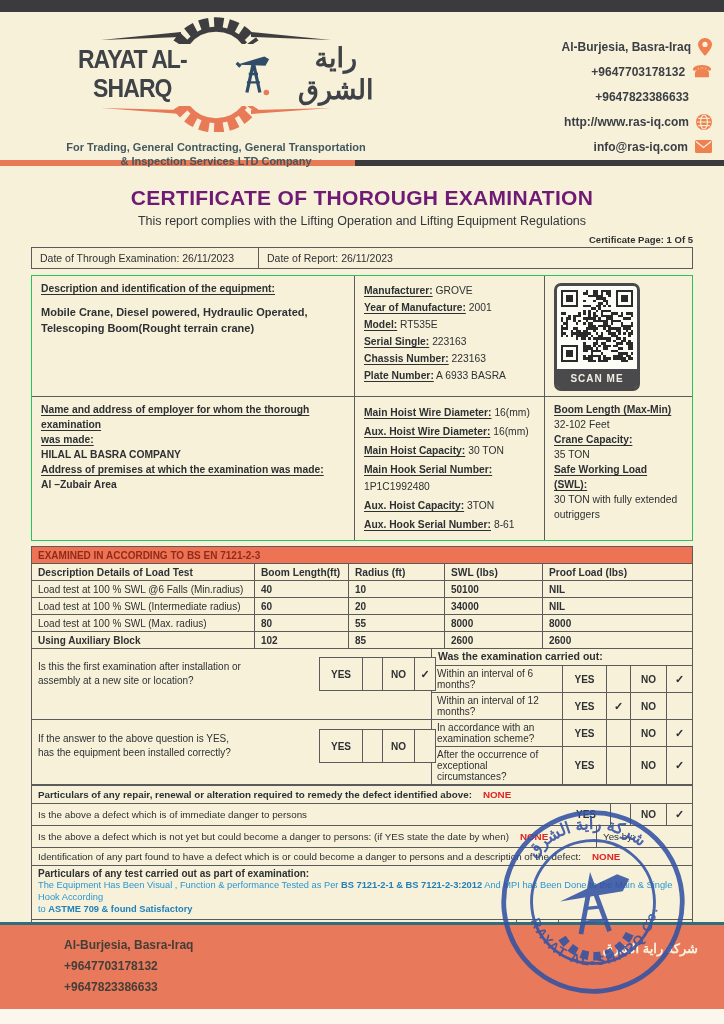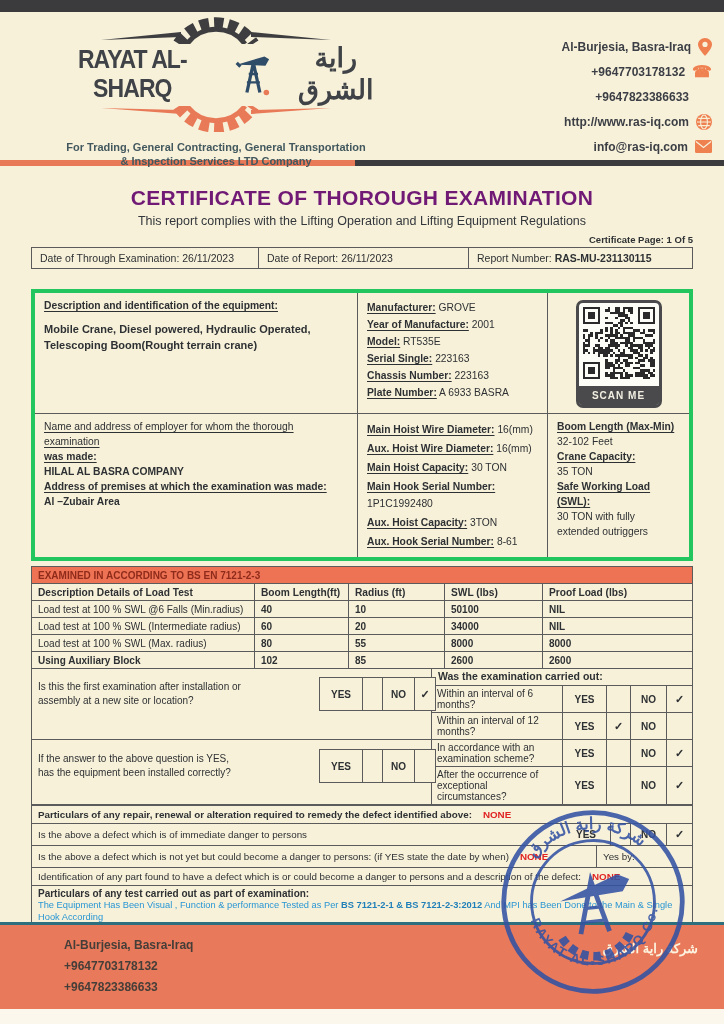--- a/index.html
+++ b/index.html
@@ -27,28 +27,28 @@
 .subheading{font-size:12.5px;margin-top:4px;color:#33373b}
 .page-label{width:662px;margin:6px auto 2px;text-align:right;font-size:9.5px;font-weight:bold}
 .content{width:662px;margin:0 auto}
 
 .meta-row{display:flex;border:1px solid #5b5b5b;font-size:10.5px}
 .meta-cell{padding:4px 8px}
 .meta-cell+.meta-cell{border-left:1px solid #5b5b5b}
 .mc1{width:226px}.mc2{width:210px}.mc3{flex:1}
 .bold{font-weight:bold}
 
-.equip{display:grid;grid-template-columns:322px 190px 1fr;border:4px solid #22c55e;margin-top:20px}
+.equip{display:grid;grid-template-columns:322px 190px 1fr;border:1px solid #22c55e;margin-top:6px}
 .ec{padding:5px 9px;font-size:10.3px;line-height:15px}
 .bl{border-left:1px solid #5b5b5b}.bt{border-top:1px solid #5b5b5b}
 .ul{text-decoration:underline;text-underline-offset:2px}
 .lbl{font-weight:bold}
 .desc-val{font-weight:bold;font-size:11px;margin-top:8px;line-height:16px}
 .kv{margin:2px 0}
-.qr-wrap{display:flex;justify-content:center;align-items:flex-start;padding-top:7px}
+.qr-wrap{display:flex;justify-content:flex-start;align-items:flex-start;padding-top:7px}
 .qr-card{border:3px solid #4a4a4c;border-radius:7px;background:#fdfdf8;padding:4px 4px 0;width:86px}
 .qr-label{background:#4a4a4c;color:#f2efe2;text-align:center;font-size:10px;font-weight:bold;letter-spacing:1px;padding:2px 0;margin:3px -4px 0;border-radius:0 0 3px 3px}
 
 .load-table{width:100%;border-collapse:collapse;table-layout:fixed;margin-top:5px}
 .load-table th,.load-table td{border:1px solid #5b5b5b;padding:2px 6px;font-size:10px;text-align:left;height:17px}
 .lt-title{background:#ee7355;color:#8f2b1a;text-align:center;font-size:12.5px;font-weight:bold;padding:3px}
 .load-table th{font-size:10.2px}
 .num{font-weight:bold}
 
 .qwrap{border:1px solid #5b5b5b;border-top:none;margin-top:-1px}
@@ -191,24 +191,20 @@
 
     <div class="meta-row">
       <div class="meta-cell mc1">
         <span>Date of Through Examination:</span>
         <span>26/11/2023</span>
       </div>
       <div class="meta-cell mc2">
         <span>Date of Report:</span>
         <span>26/11/2023</span>
       </div>
-      <div class="meta-cell mc3">
-        <span>Report Number:</span>
-        <span class="bold">RAS-MU-231130115</span>
-      </div>
     </div>
 
     <div class="equip">
       <div class="ec">
         <div class="ul" style="font-weight:600">Description and identification of the equipment:</div>
         <div class="desc-val">Mobile Crane, Diesel powered, Hydraulic Operated,</div>
         <div class="desc-val" style="margin-top:0">Telescoping Boom(Rought terrain crane)</div>
       </div>
       <div class="ec bl">
         <div class="kv"><span class="lbl ul">Manufacturer:</span> <span>GROVE</span></div>
@@ -225,21 +221,21 @@
             <path fill="#2a2a2a" d="M0 0h7v7h-7z M22 0h7v7h-7z M0 22h7v7h-7z"></path>
             <path fill="#fdfdf8" d="M1 1h5v5h-5z M23 1h5v5h-5z M1 23h5v5h-5z"></path>
             <path fill="#2a2a2a" d="M2 2h3v3h-3z M24 2h3v3h-3z M2 24h3v3h-3z"></path>
             <path id="qr-modules" fill="#2a2a2a" d="M10 0h1v1h-1zM13 0h1v1h-1zM14 0h1v1h-1zM16 0h1v1h-1zM17 0h1v1h-1zM18 0h1v1h-1zM19 0h1v1h-1zM9 1h1v1h-1zM10 1h1v1h-1zM13 1h1v1h-1zM14 1h1v1h-1zM16 1h1v1h-1zM18 1h1v1h-1zM19 1h1v1h-1zM11 2h1v1h-1zM12 2h1v1h-1zM13 2h1v1h-1zM14 2h1v1h-1zM15 2h1v1h-1zM16 2h1v1h-1zM19 2h1v1h-1zM14 3h1v1h-1zM15 3h1v1h-1zM16 3h1v1h-1zM17 3h1v1h-1zM9 4h1v1h-1zM13 4h1v1h-1zM17 4h1v1h-1zM18 4h1v1h-1zM15 5h1v1h-1zM16 5h1v1h-1zM18 5h1v1h-1zM9 6h1v1h-1zM10 6h1v1h-1zM11 6h1v1h-1zM14 6h1v1h-1zM15 6h1v1h-1zM17 6h1v1h-1zM19 6h1v1h-1zM12 7h1v1h-1zM13 7h1v1h-1zM15 7h1v1h-1zM9 8h1v1h-1zM11 8h1v1h-1zM14 8h1v1h-1zM16 8h1v1h-1zM17 8h1v1h-1zM18 8h1v1h-1zM19 8h1v1h-1zM0 9h1v1h-1zM1 9h1v1h-1zM7 9h1v1h-1zM9 9h1v1h-1zM11 9h1v1h-1zM13 9h1v1h-1zM16 9h1v1h-1zM20 9h1v1h-1zM21 9h1v1h-1zM22 9h1v1h-1zM24 9h1v1h-1zM26 9h1v1h-1zM27 9h1v1h-1zM28 9h1v1h-1zM3 10h1v1h-1zM5 10h1v1h-1zM6 10h1v1h-1zM7 10h1v1h-1zM11 10h1v1h-1zM13 10h1v1h-1zM14 10h1v1h-1zM16 10h1v1h-1zM17 10h1v1h-1zM18 10h1v1h-1zM19 10h1v1h-1zM20 10h1v1h-1zM23 10h1v1h-1zM24 10h1v1h-1zM28 10h1v1h-1zM0 11h1v1h-1zM2 11h1v1h-1zM3 11h1v1h-1zM5 11h1v1h-1zM9 11h1v1h-1zM10 11h1v1h-1zM11 11h1v1h-1zM12 11h1v1h-1zM13 11h1v1h-1zM15 11h1v1h-1zM18 11h1v1h-1zM19 11h1v1h-1zM20 11h1v1h-1zM25 11h1v1h-1zM26 11h1v1h-1zM27 11h1v1h-1zM0 12h1v1h-1zM2 12h1v1h-1zM5 12h1v1h-1zM7 12h1v1h-1zM10 12h1v1h-1zM13 12h1v1h-1zM14 12h1v1h-1zM15 12h1v1h-1zM16 12h1v1h-1zM17 12h1v1h-1zM18 12h1v1h-1zM20 12h1v1h-1zM21 12h1v1h-1zM22 12h1v1h-1zM23 12h1v1h-1zM1 13h1v1h-1zM2 13h1v1h-1zM6 13h1v1h-1zM9 13h1v1h-1zM11 13h1v1h-1zM12 13h1v1h-1zM17 13h1v1h-1zM18 13h1v1h-1zM20 13h1v1h-1zM24 13h1v1h-1zM28 13h1v1h-1zM0 14h1v1h-1zM2 14h1v1h-1zM11 14h1v1h-1zM12 14h1v1h-1zM13 14h1v1h-1zM15 14h1v1h-1zM16 14h1v1h-1zM17 14h1v1h-1zM18 14h1v1h-1zM19 14h1v1h-1zM24 14h1v1h-1zM25 14h1v1h-1zM26 14h1v1h-1zM27 14h1v1h-1zM28 14h1v1h-1zM0 15h1v1h-1zM1 15h1v1h-1zM2 15h1v1h-1zM5 15h1v1h-1zM6 15h1v1h-1zM10 15h1v1h-1zM11 15h1v1h-1zM12 15h1v1h-1zM13 15h1v1h-1zM14 15h1v1h-1zM17 15h1v1h-1zM19 15h1v1h-1zM20 15h1v1h-1zM21 15h1v1h-1zM22 15h1v1h-1zM23 15h1v1h-1zM25 15h1v1h-1zM26 15h1v1h-1zM27 15h1v1h-1zM0 16h1v1h-1zM4 16h1v1h-1zM6 16h1v1h-1zM7 16h1v1h-1zM9 16h1v1h-1zM10 16h1v1h-1zM13 16h1v1h-1zM18 16h1v1h-1zM19 16h1v1h-1zM22 16h1v1h-1zM23 16h1v1h-1zM26 16h1v1h-1zM28 16h1v1h-1zM0 17h1v1h-1zM1 17h1v1h-1zM4 17h1v1h-1zM5 17h1v1h-1zM6 17h1v1h-1zM7 17h1v1h-1zM8 17h1v1h-1zM9 17h1v1h-1zM10 17h1v1h-1zM11 17h1v1h-1zM14 17h1v1h-1zM16 17h1v1h-1zM19 17h1v1h-1zM20 17h1v1h-1zM21 17h1v1h-1zM23 17h1v1h-1zM25 17h1v1h-1zM27 17h1v1h-1zM28 17h1v1h-1zM0 18h1v1h-1zM2 18h1v1h-1zM4 18h1v1h-1zM6 18h1v1h-1zM7 18h1v1h-1zM8 18h1v1h-1zM9 18h1v1h-1zM10 18h1v1h-1zM12 18h1v1h-1zM15 18h1v1h-1zM16 18h1v1h-1zM20 18h1v1h-1zM21 18h1v1h-1zM22 18h1v1h-1zM27 18h1v1h-1zM6 19h1v1h-1zM8 19h1v1h-1zM9 19h1v1h-1zM11 19h1v1h-1zM13 19h1v1h-1zM14 19h1v1h-1zM15 19h1v1h-1zM16 19h1v1h-1zM17 19h1v1h-1zM18 19h1v1h-1zM19 19h1v1h-1zM22 19h1v1h-1zM23 19h1v1h-1zM25 19h1v1h-1zM14 20h1v1h-1zM18 20h1v1h-1zM19 20h1v1h-1zM21 20h1v1h-1zM24 20h1v1h-1zM25 20h1v1h-1zM27 20h1v1h-1zM9 21h1v1h-1zM13 21h1v1h-1zM14 21h1v1h-1zM16 21h1v1h-1zM17 21h1v1h-1zM22 21h1v1h-1zM23 21h1v1h-1zM24 21h1v1h-1zM26 21h1v1h-1zM27 21h1v1h-1zM28 21h1v1h-1zM9 22h1v1h-1zM10 22h1v1h-1zM11 22h1v1h-1zM13 22h1v1h-1zM15 22h1v1h-1zM17 22h1v1h-1zM18 22h1v1h-1zM19 22h1v1h-1zM21 22h1v1h-1zM22 22h1v1h-1zM27 22h1v1h-1zM28 22h1v1h-1zM9 23h1v1h-1zM10 23h1v1h-1zM11 23h1v1h-1zM12 23h1v1h-1zM14 23h1v1h-1zM17 23h1v1h-1zM18 23h1v1h-1zM23 23h1v1h-1zM24 23h1v1h-1zM27 23h1v1h-1zM28 23h1v1h-1zM9 24h1v1h-1zM10 24h1v1h-1zM12 24h1v1h-1zM13 24h1v1h-1zM14 24h1v1h-1zM15 24h1v1h-1zM20 24h1v1h-1zM21 24h1v1h-1zM22 24h1v1h-1zM12 25h1v1h-1zM16 25h1v1h-1zM23 25h1v1h-1zM24 25h1v1h-1zM25 25h1v1h-1zM26 25h1v1h-1zM28 25h1v1h-1zM9 26h1v1h-1zM11 26h1v1h-1zM12 26h1v1h-1zM13 26h1v1h-1zM14 26h1v1h-1zM15 26h1v1h-1zM17 26h1v1h-1zM21 26h1v1h-1zM22 26h1v1h-1zM23 26h1v1h-1zM24 26h1v1h-1zM26 26h1v1h-1zM27 26h1v1h-1zM9 27h1v1h-1zM10 27h1v1h-1zM11 27h1v1h-1zM12 27h1v1h-1zM15 27h1v1h-1zM17 27h1v1h-1zM18 27h1v1h-1zM19 27h1v1h-1zM21 27h1v1h-1zM22 27h1v1h-1zM23 27h1v1h-1zM24 27h1v1h-1zM25 27h1v1h-1zM27 27h1v1h-1zM28 27h1v1h-1zM11 28h1v1h-1zM12 28h1v1h-1zM13 28h1v1h-1zM15 28h1v1h-1zM16 28h1v1h-1zM17 28h1v1h-1zM18 28h1v1h-1zM24 28h1v1h-1zM25 28h1v1h-1zM26 28h1v1h-1z"></path>
           </svg>
           <div class="qr-label">SCAN ME</div>
         </div>
       </div>
 
       <div class="ec bt">
-        <div class="ul" style="font-weight:400">Name and address of employer for whom the thorough examination</div>
+        <div class="ul" style="font-weight:700">Name and address of employer for whom the thorough examination</div>
         <div class="ul" style="font-weight:600">was made:</div>
         <div class="bold">HILAL AL BASRA  COMPANY</div>
         <div class="ul" style="font-weight:600">Address of premises at which the examination was made:</div>
         <div class="bold">Al –Zubair Area</div>
       </div>
       <div class="ec bl bt" style="line-height:17px">
         <div class="kv"><span class="lbl ul">Main Hoist Wire Diameter:</span> <span>16(mm)</span></div>
         <div class="kv"><span class="lbl ul">Aux. Hoist Wire Diameter:</span> <span>16(mm)</span></div>
         <div class="kv"><span class="lbl ul">Main Hoist Capacity:</span> <span>30 TON</span></div>
         <div class="kv"><span class="lbl ul">Main Hook Serial Number:</span> <span>1P1C1992480</span></div>

